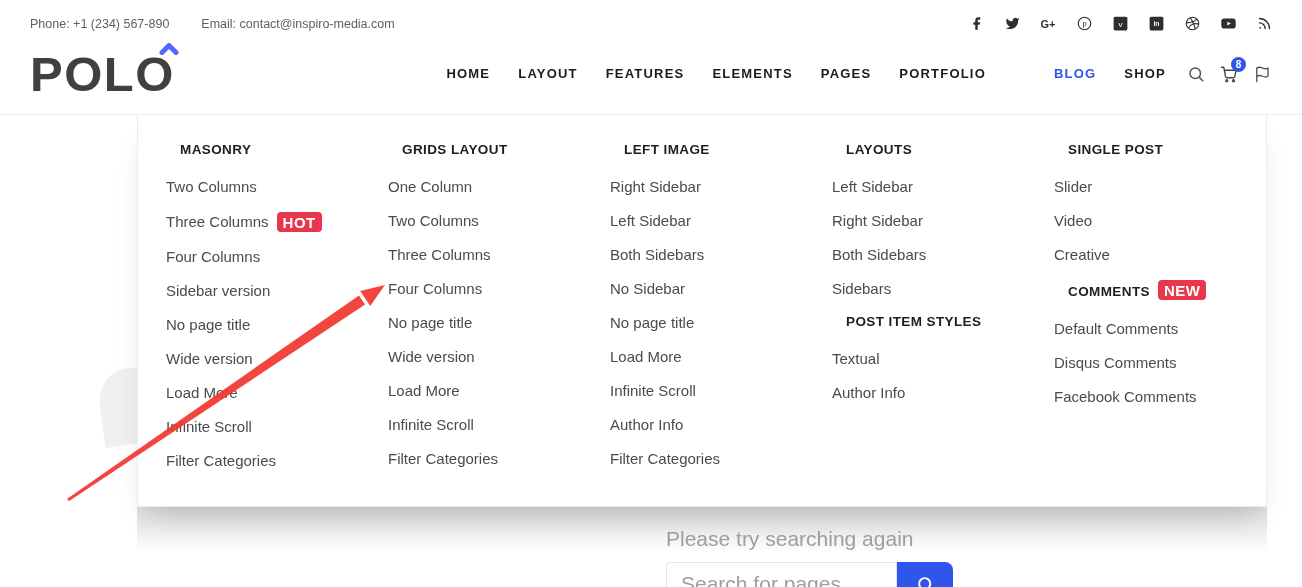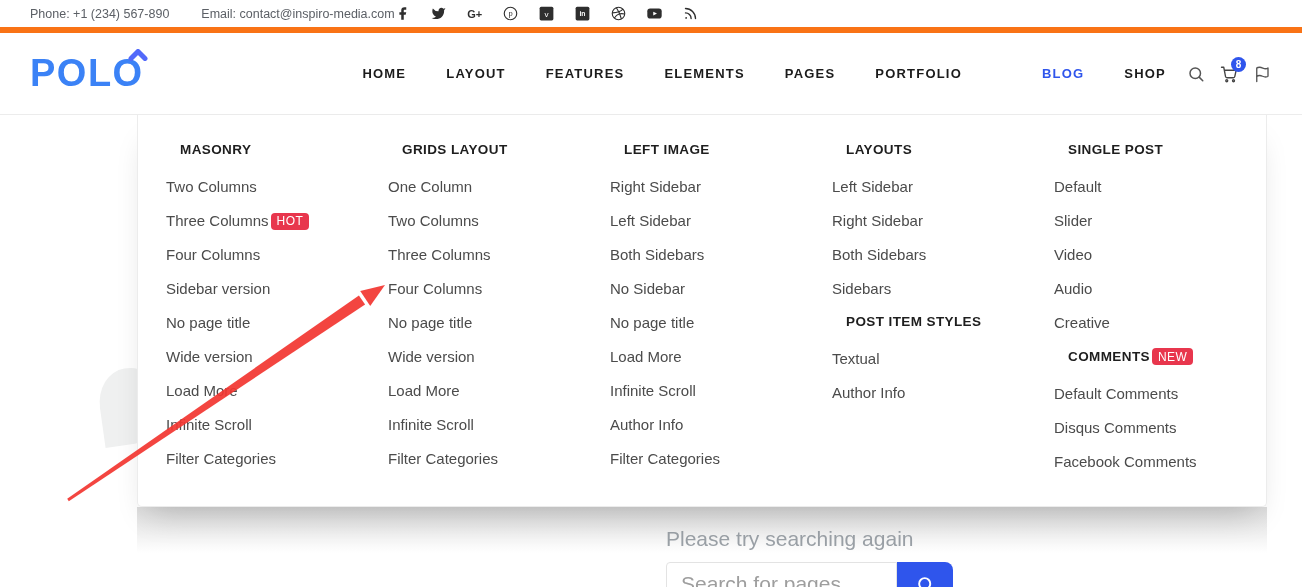--- a/index.html
+++ b/index.html
@@ -1,38 +1,38 @@
 <!DOCTYPE html>
 <html style="--accent: #2f55ec; --badge: #e8364d; --caret: #5269fa; --arrow: #f23530;"><head>
 <meta charset="utf-8">
 <style>
   html,body{margin:0;padding:0;}
   body{width:1302px;height:587px;overflow:hidden;background:#fff;
        font-family:"Liberation Sans",sans-serif;-webkit-font-smoothing:antialiased;}
   .page{position:relative;width:1302px;height:587px;overflow:hidden;}
 
   
-  .topbar{position:absolute;left:0;top:0;width:100%;height:33px;background:#fff;
-          border-bottom:6px solid #f97316;display:flex;align-items:center;
-          padding:0 30px;box-sizing:border-box;}
+  .topbar{position:absolute;left:0;top:8px;width:100%;height:33px;background:#fff;
+          border-bottom:2px solid #f97316;display:flex;align-items:center;
+          justify-content:space-between;padding:0 30px;box-sizing:border-box;}
   .topbar-left{display:flex;gap:32px;font-size:12.5px;color:#5c6066;}
   .topbar-social{display:flex;gap:20px;align-items:center;color:#2e2e2e;}
   .soc{width:16px;height:16px;display:inline-flex;align-items:center;justify-content:center;cursor:pointer;}
   .soc svg{width:15px;height:15px;display:block;}
   .txticon{font-size:11px;font-weight:700;color:#2e2e2e;letter-spacing:0;}
 
   
   .header{position:absolute;left:0;top:33px;width:100%;height:82px;background:#fff;
           border-bottom:1px solid #ececec;display:flex;align-items:center;
           padding:0 30px;box-sizing:border-box;}
   .logo{position:relative;display:inline-block;cursor:pointer;}
-  .logo-text{font-size:38px;font-weight:800;letter-spacing:1.5px;color:#3b82f6;}
+  .logo-text{font-size:49px;font-weight:800;letter-spacing:1.5px;color:#404040;}
   .logo-caret{position:absolute;right:-4px;top:-3px;width:20px;height:12px;}
   .logo-caret polyline{fill:none;stroke:var(--caret);stroke-width:5;stroke-linecap:round;stroke-linejoin:round;}
-  nav{margin-left:auto;display:flex;gap:40px;align-items:center;}
+  nav{margin-left:auto;display:flex;gap:28px;align-items:center;}
   .nav-item{font-size:13px;font-weight:700;letter-spacing:1.2px;color:#1b1b1b;cursor:pointer;white-space:nowrap;}
   .nav-item.active{color:var(--accent);padding-left:40px;}
   .header-icons{display:flex;gap:13px;align-items:center;margin-left:20px;}
   .hicon{position:relative;width:20px;height:20px;display:inline-flex;align-items:center;justify-content:center;cursor:pointer;}
   .hicon svg{width:18px;height:18px;display:block;}
   .cart-badge{position:absolute;top:-7px;right:-7px;min-width:15px;height:15px;border-radius:50%;
               background:var(--accent);color:#fff;font-size:10px;font-weight:700;
               display:flex;align-items:center;justify-content:center;}
 
   
@@ -43,22 +43,22 @@
   .mega-menu{position:absolute;left:137px;top:115px;width:1130px;height:392px;background:#fff;
              border:1px solid #ececec;border-top:none;border-radius:0 0 5px 5px;
              box-shadow:0 18px 30px -12px rgba(0,0,0,.18);z-index:5;
              display:flex;padding:27px 0 0 28px;box-sizing:border-box;}
   .menu-col{width:222px;flex:0 0 222px;}
   .menu-heading{font-size:13.5px;font-weight:700;letter-spacing:.4px;color:#1e1e1e;
                 line-height:16px;margin:0 0 20px 0;padding-left:14px;}
   .menu-heading.mid{margin-top:2px;}
   .menu-item{font-size:15px;color:#4b4b4b;line-height:18px;margin-bottom:16px;cursor:pointer;
              display:flex;align-items:center;white-space:nowrap;text-align:center;}
-  .badge{display:inline-block;margin-left:2px;background:var(--badge);color:#fff;
-         font-size:12px;font-weight:400;letter-spacing:.5px;padding:2.5px 6px;
+  .badge{display:inline-block;margin-left:8px;background:var(--badge);color:#fff;
+         font-size:15px;font-weight:700;letter-spacing:.5px;padding:2.5px 6px;
          border-radius:4px;line-height:1;}
   .panel-shadow{position:absolute;left:137px;top:507px;width:1130px;height:46px;z-index:2;
                 background:linear-gradient(#dcdcdc,rgba(255,255,255,0));}
 
   
   .hint{position:absolute;left:666px;top:527px;font-size:21px;color:#9aa0a6;z-index:3;}
   .search-input{position:absolute;left:666px;top:562px;width:231px;height:44px;z-index:3;
                 border:1px solid #e3e3e3;border-radius:4px 0 0 0;box-sizing:border-box;
                 font-size:21px;color:#555;padding:6px 14px;outline:none;
                 font-family:"Liberation Sans",sans-serif;}
@@ -291,30 +291,24 @@
         <div class="menu-item">
           <span>Textual</span>
         </div>
         <div class="menu-item">
           <span>Author Info</span>
         </div>
       </div>
       <div class="menu-col">
         <div class="menu-heading"><span>SINGLE POST</span></div>
         <div class="menu-item">
-          <span>Default</span>
-        </div>
-        <div class="menu-item">
           <span>Slider</span>
         </div>
         <div class="menu-item">
           <span>Video</span>
-        </div>
-        <div class="menu-item">
-          <span>Audio</span>
         </div>
         <div class="menu-item">
           <span>Creative</span>
         </div>
         <div class="menu-heading mid"><span>COMMENTS</span><span class="badge">NEW</span></div>
         <div class="menu-item">
           <span>Default Comments</span>
         </div>
         <div class="menu-item">
           <span>Disqus Comments</span>

